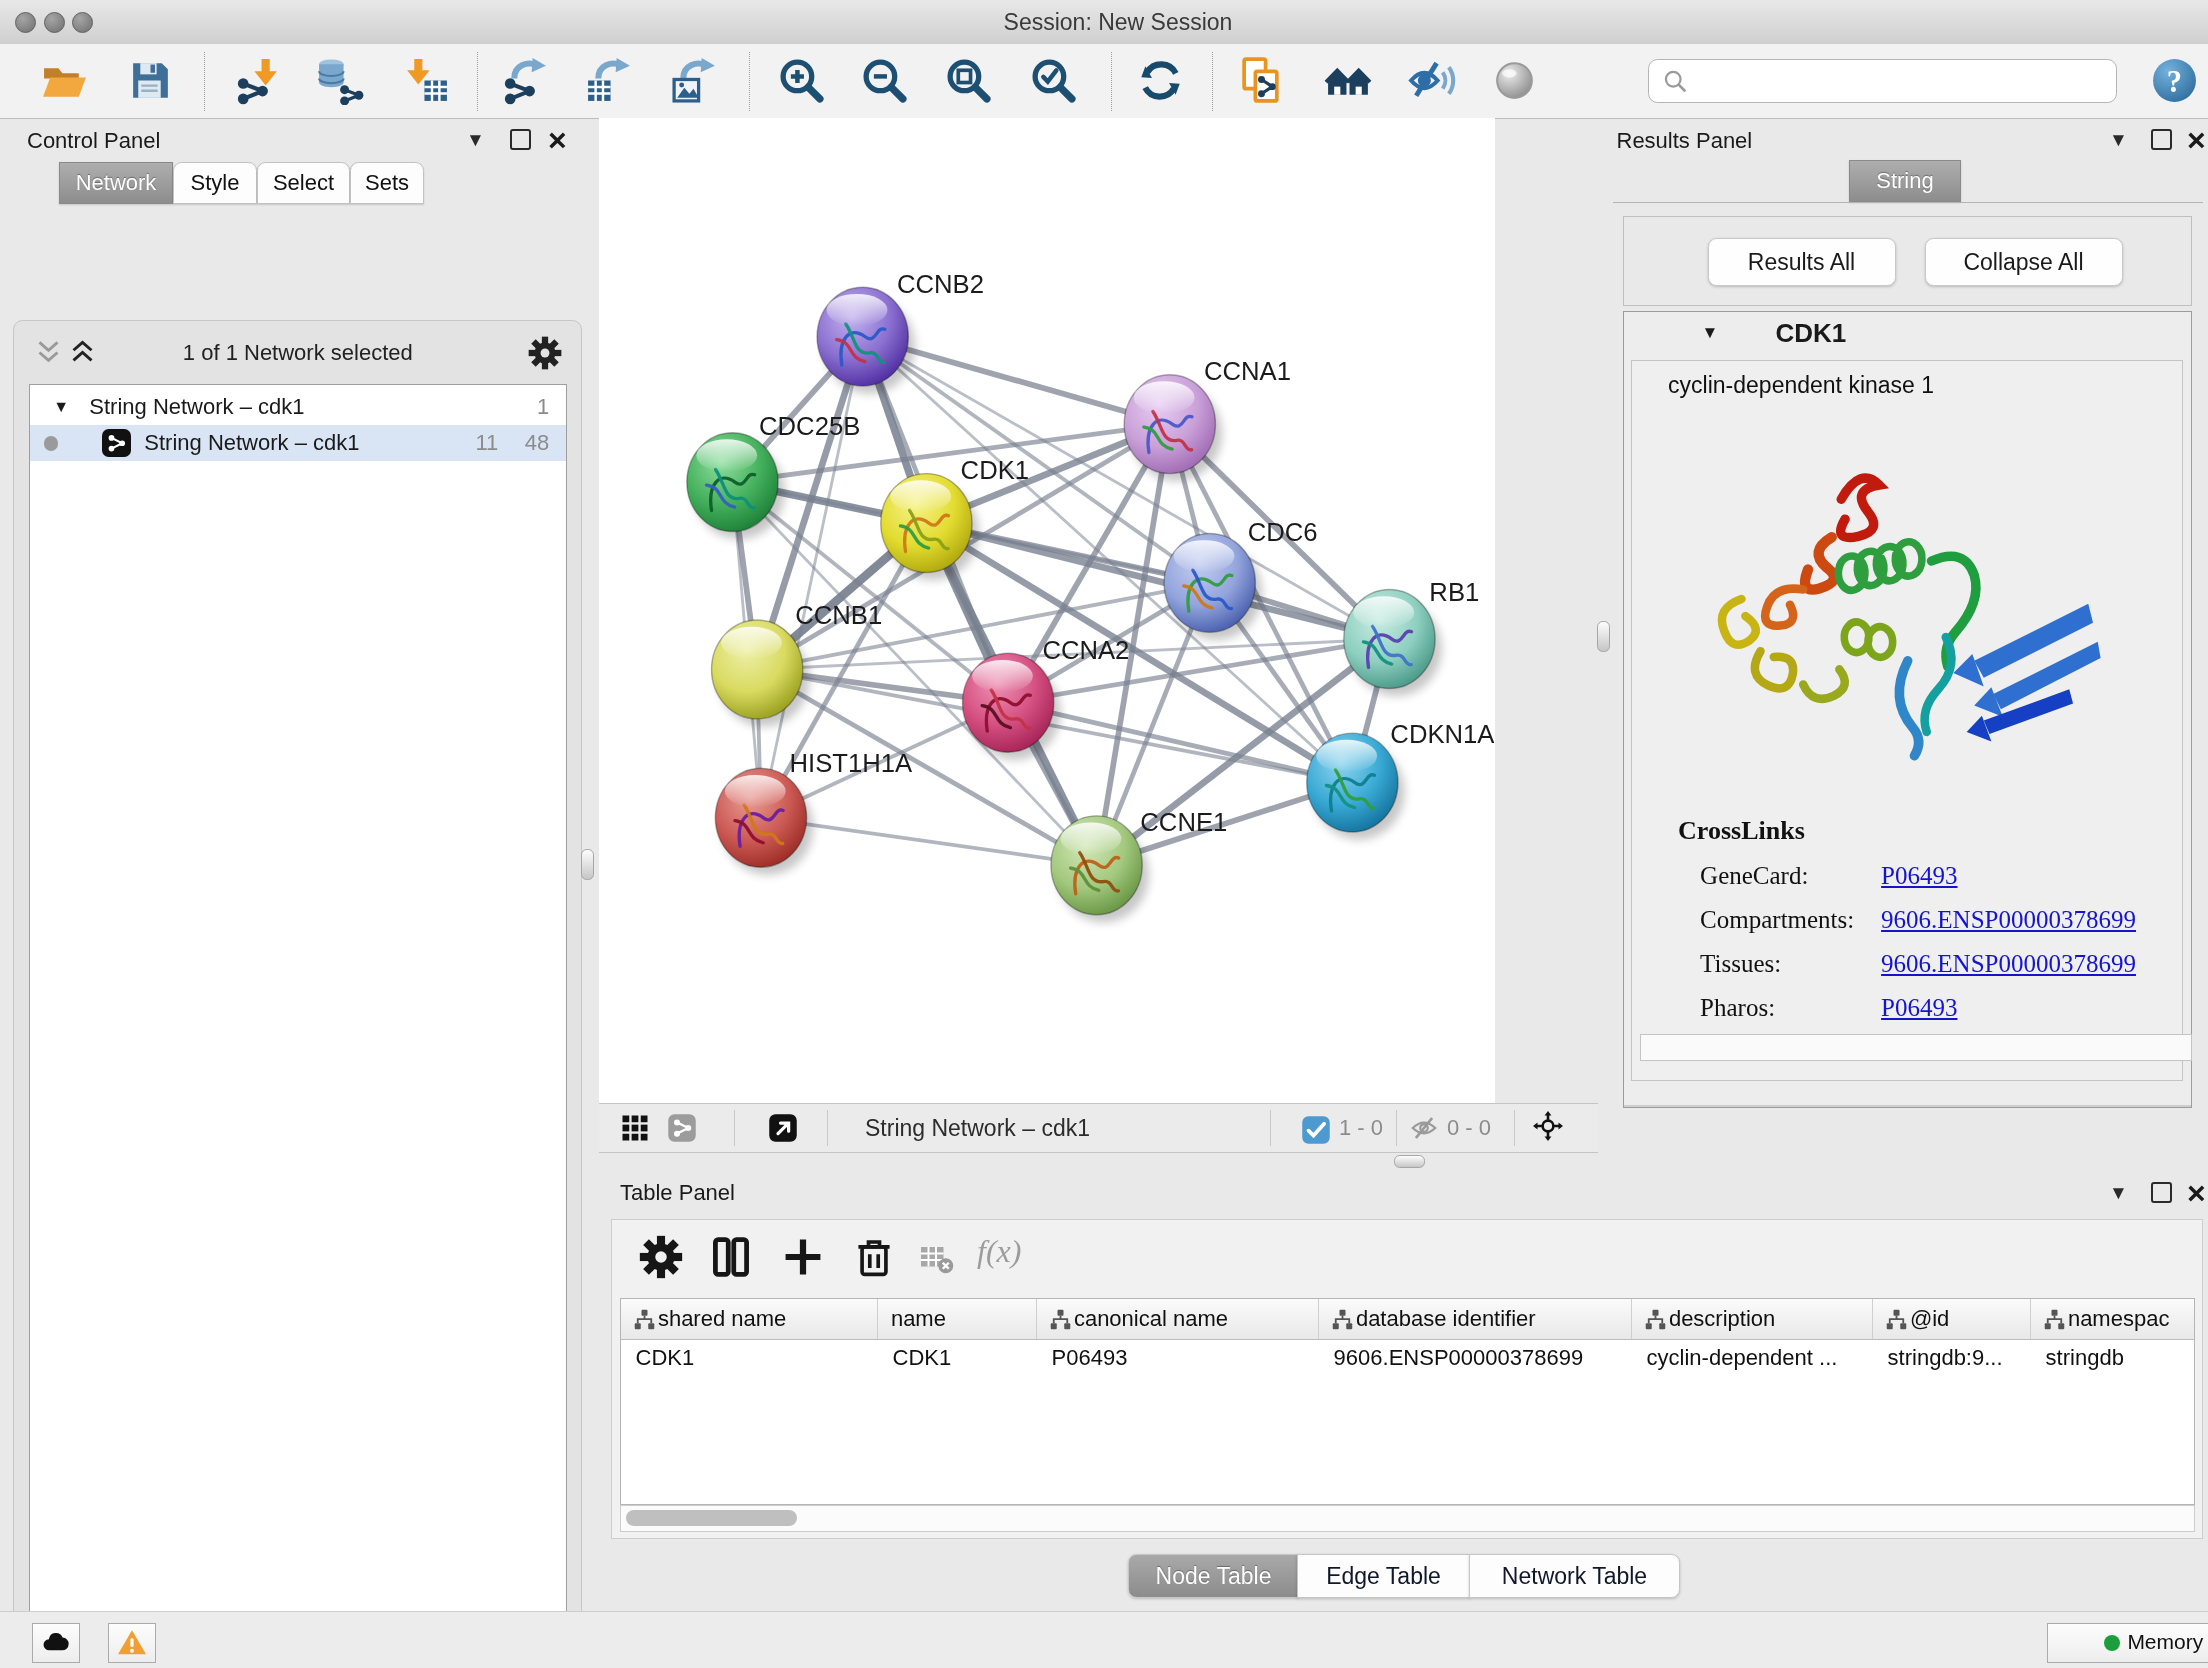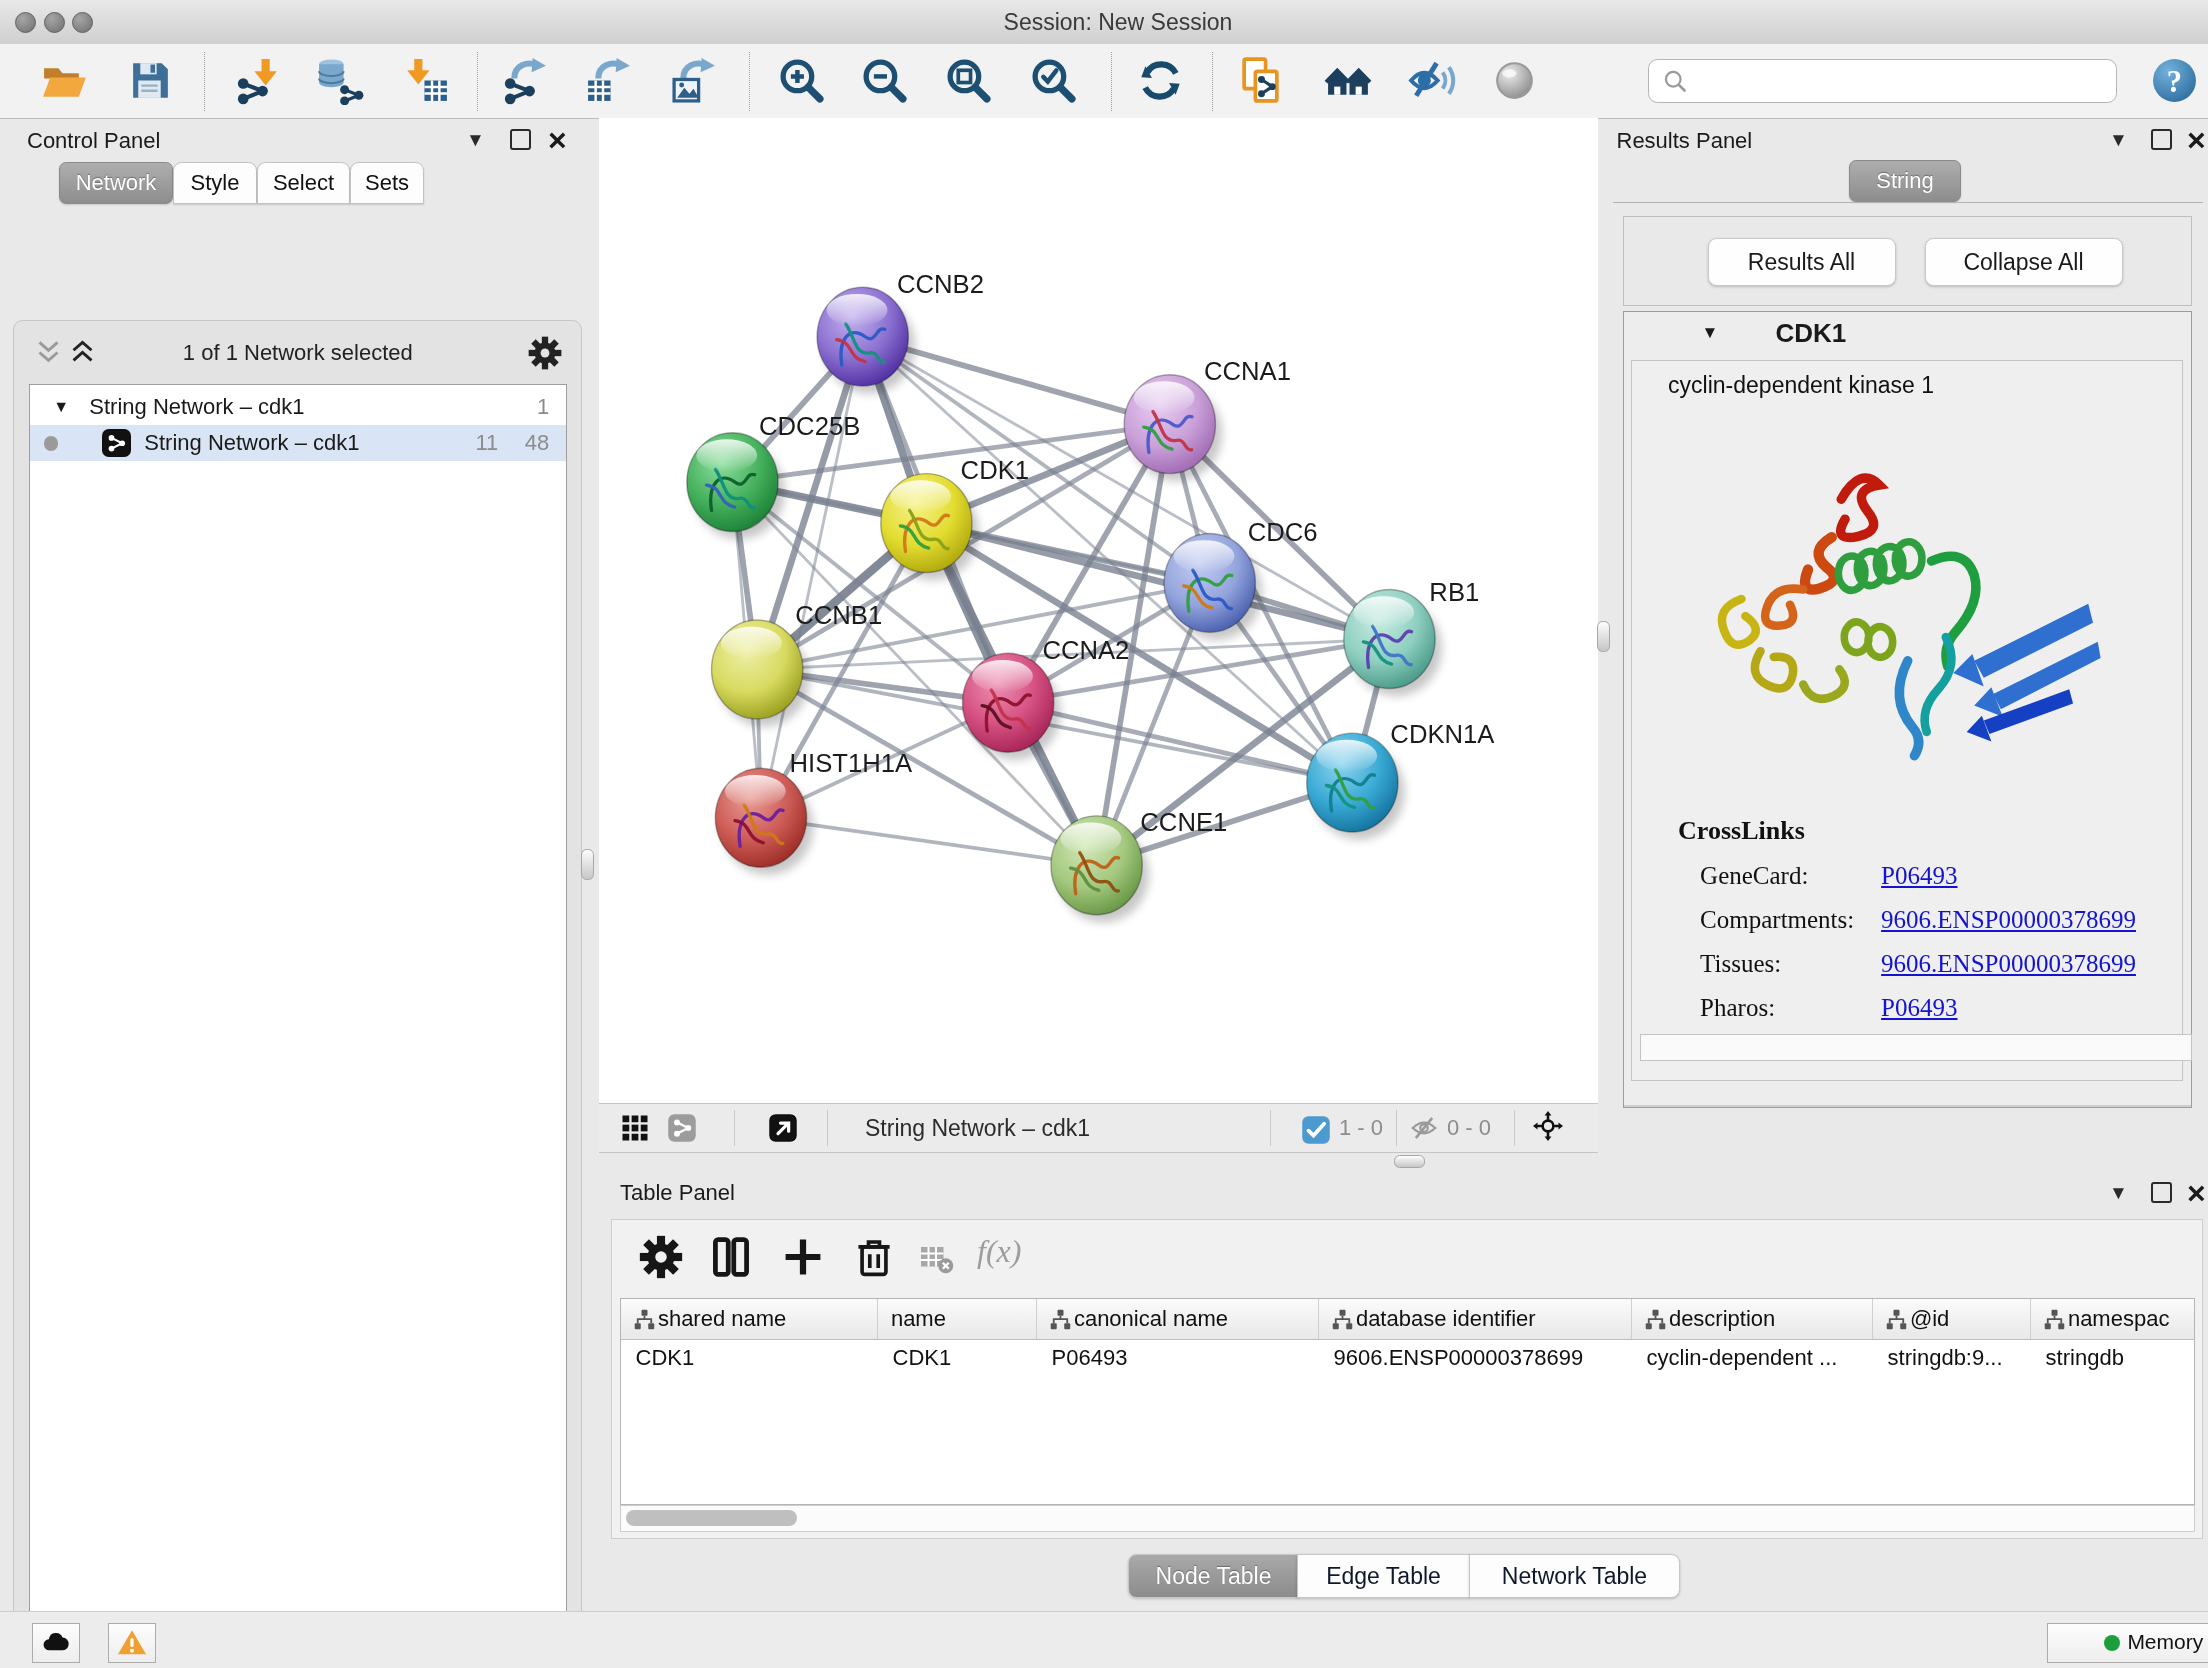--- a/index.html
+++ b/index.html
@@ -24,35 +24,35 @@
   
   .phead{position:absolute;font-size:22px;color:#1a1a1a;}
   .pcaret{position:absolute;font-size:19px;color:#2a2a2a;cursor:pointer;}
   .pfloat{position:absolute;width:17px;height:17px;border:2.9px solid #2a2a2a;border-radius:2.9px;cursor:pointer;}
   .pclose{position:absolute;font-size:32px;font-weight:bold;color:#1a1a1a;line-height:23px;cursor:pointer;}
   
   .tab{position:absolute;height:40px;line-height:40px;text-align:center;font-size:22px;
        background:#fdfdfd;border:1px solid #c2c2c2;border-radius:8.6px 8.6px 0 0;color:#111;
        box-shadow:0 1px 1.9px rgba(0,0,0,.15);cursor:pointer;}
   .tab.sel{background:linear-gradient(#aeaeae,#8d8d8d);color:#fff;border-color:#8a8a8a;
-           text-shadow:0 -1px 1px rgba(0,0,0,.35);border-radius:7px;}
+           text-shadow:0 -1px 1px rgba(0,0,0,.35);border-radius:0;}
   
   #ctl-container{left:13.3px;top:202px;width:567px;height:1398px;background:#e3e3e3;
                  border:1px solid #c6c6c6;border-radius:9.5px;}
   #ctl-status{position:absolute;left:0;top:9.5px;width:100%;height:44px;font-size:22px;text-align:center;
               line-height:44px;color:#222;}
   #tree{position:absolute;left:15px;top:63px;width:536px;height:1318px;background:#fff;
         border:1px solid #9e9e9e;}
   .trow{position:absolute;left:0;width:100%;height:36px;font-size:22px;line-height:36px;}
   .trow .cnt{position:absolute;color:#8c8c8c;}
   #share-badge{position:absolute;left:72px;top:3.8px;width:28.5px;height:28.5px;background:#111;
                border-radius:6.7px;}
   #share-badge svg{width:28.5px;height:28.5px;}
   
-  #canvas{left:599px;top:118px;width:999px;height:985px;background:#fff;}
+  #canvas{left:599px;top:118px;width:896px;height:985px;background:#fff;}
   #netsvg{position:absolute;left:0;top:0;}
   
   #netfooter{left:599px;top:1103px;width:999px;height:48px;background:#ebebeb;
              border-top:1px solid #c4c4c4;border-bottom:1px solid #c4c4c4;}
   .nfdiv{position:absolute;top:5.7px;height:36px;border-left:1px solid #c9c9c9;}
   .nfi{position:absolute;top:8.6px;width:30px;height:30px;cursor:pointer;}
   .nfi svg{width:30px;height:30px;}
   .nftxt{position:absolute;top:0;height:48px;line-height:48px;font-size:23px;color:#2c2c2c;}
   .nfnum{position:absolute;top:0;height:48px;line-height:48px;font-size:22px;color:#8c8c8c;}
   

